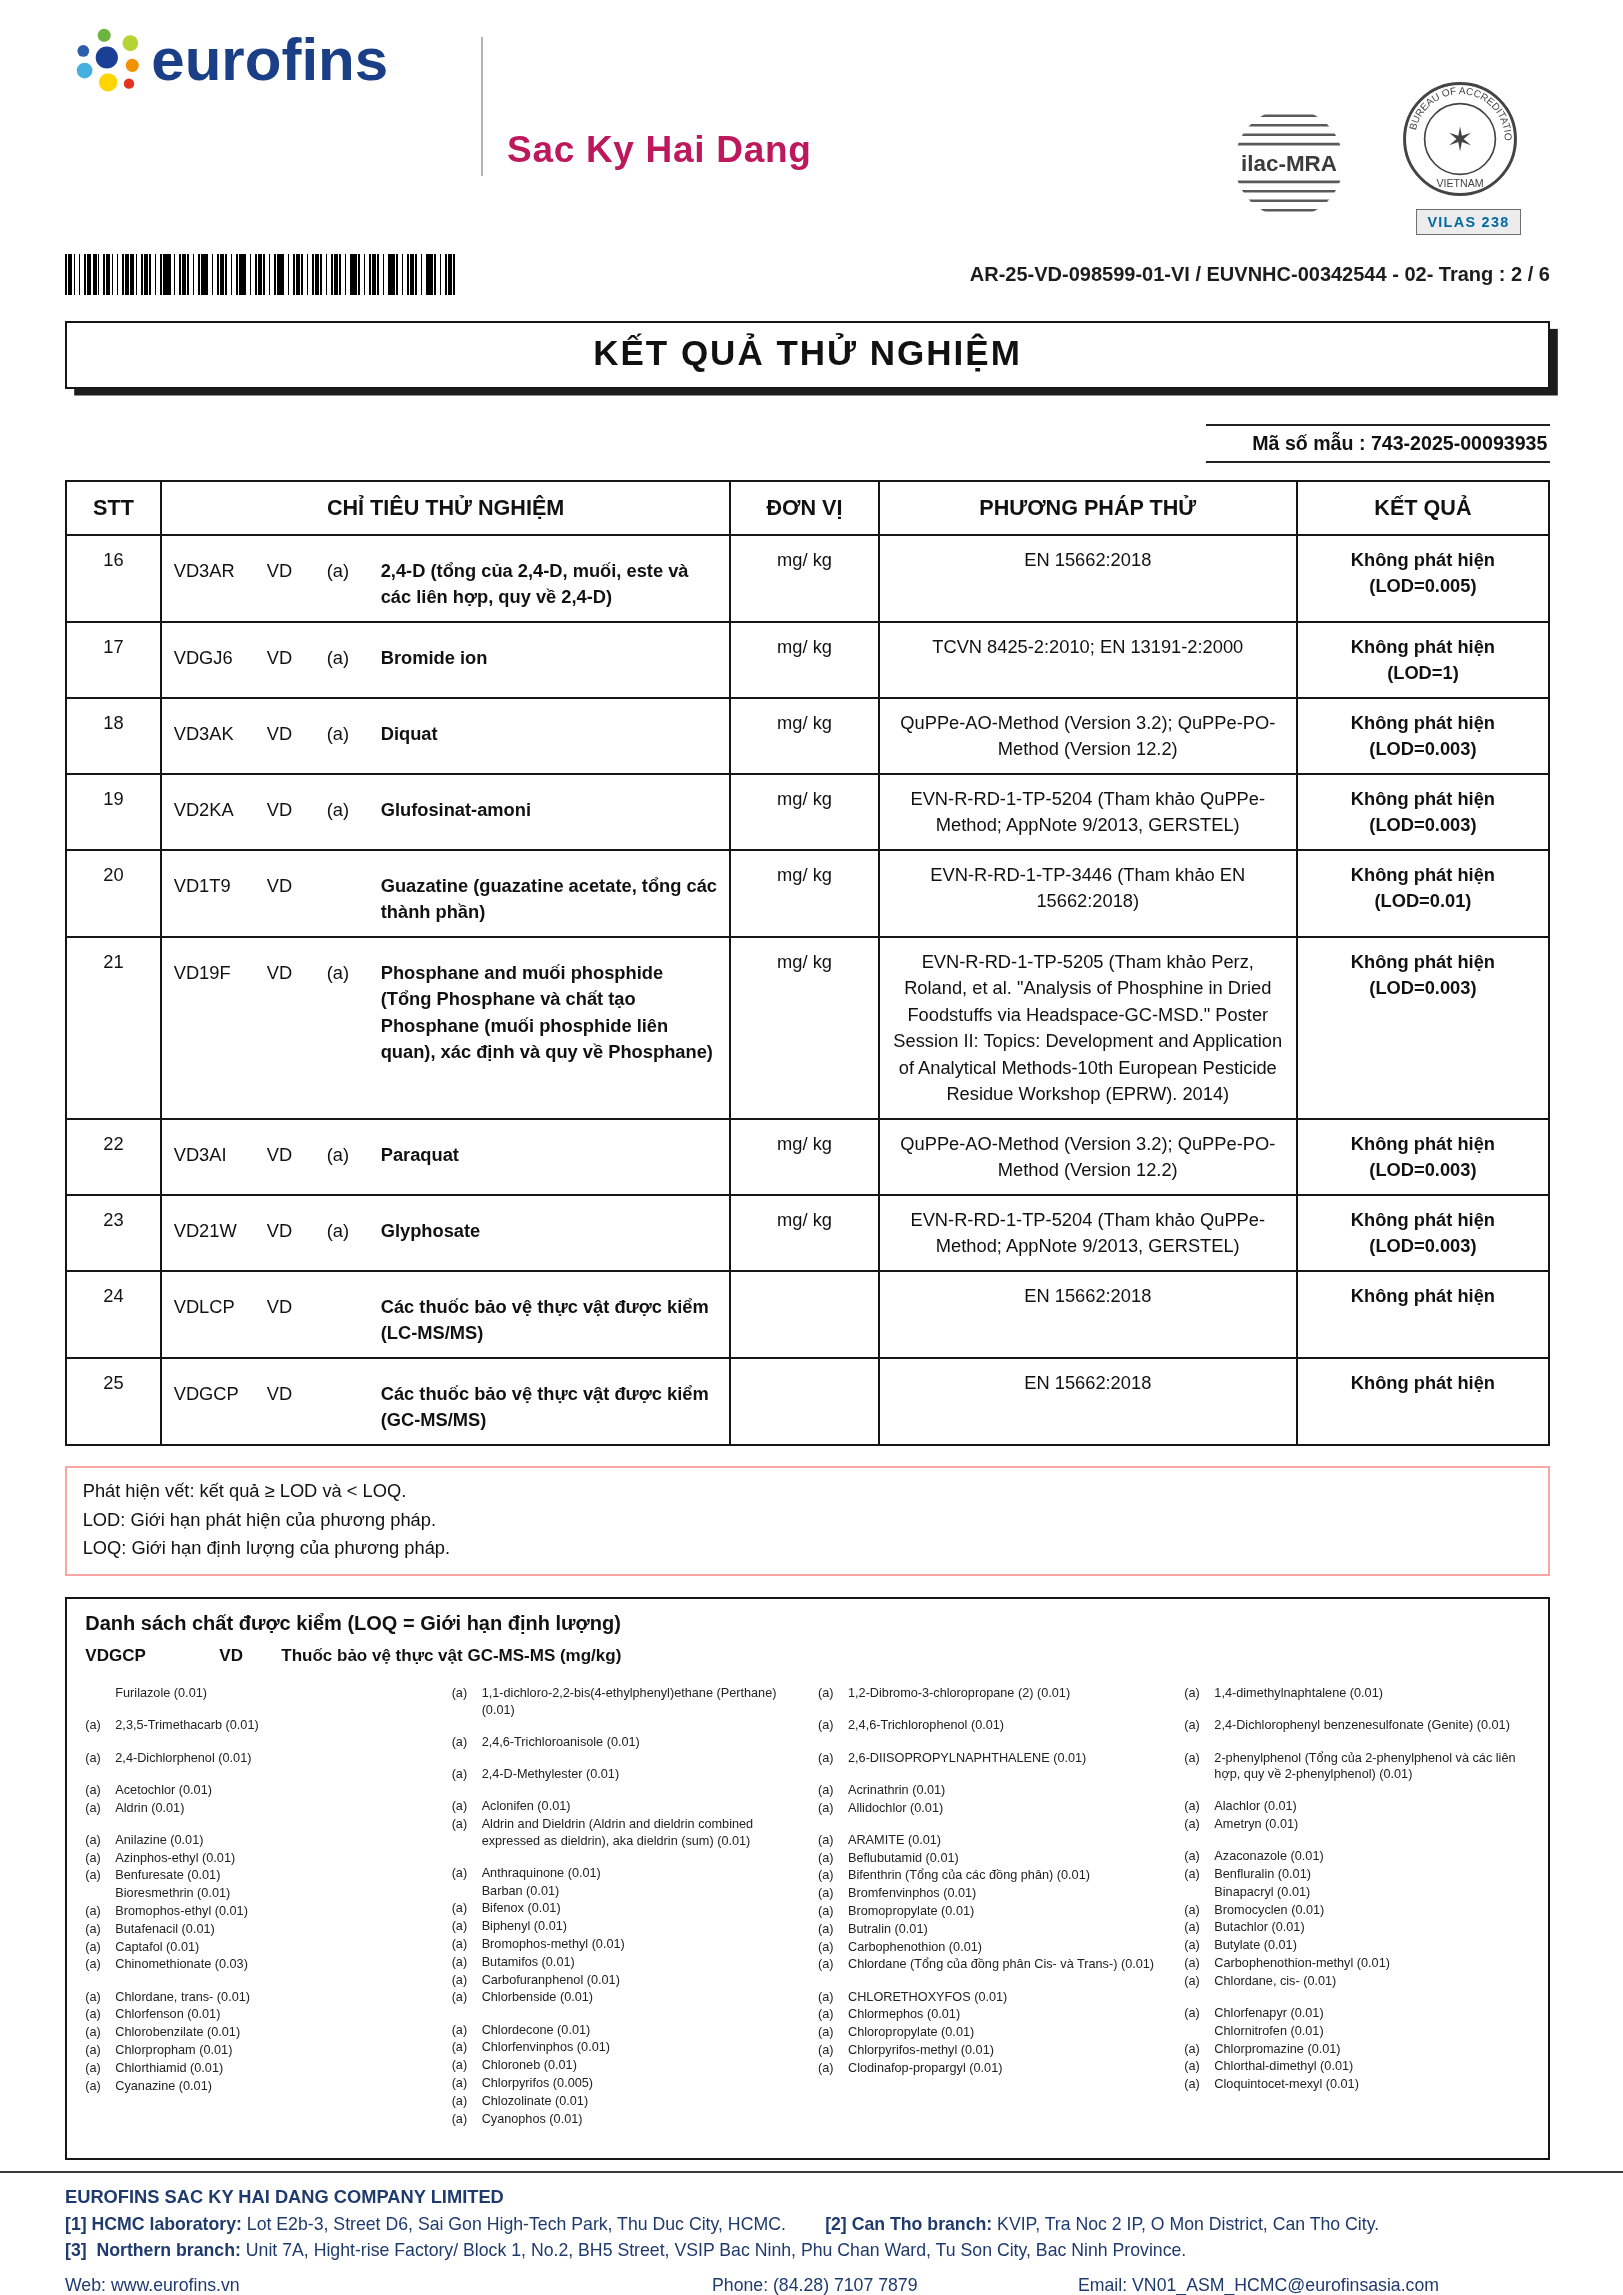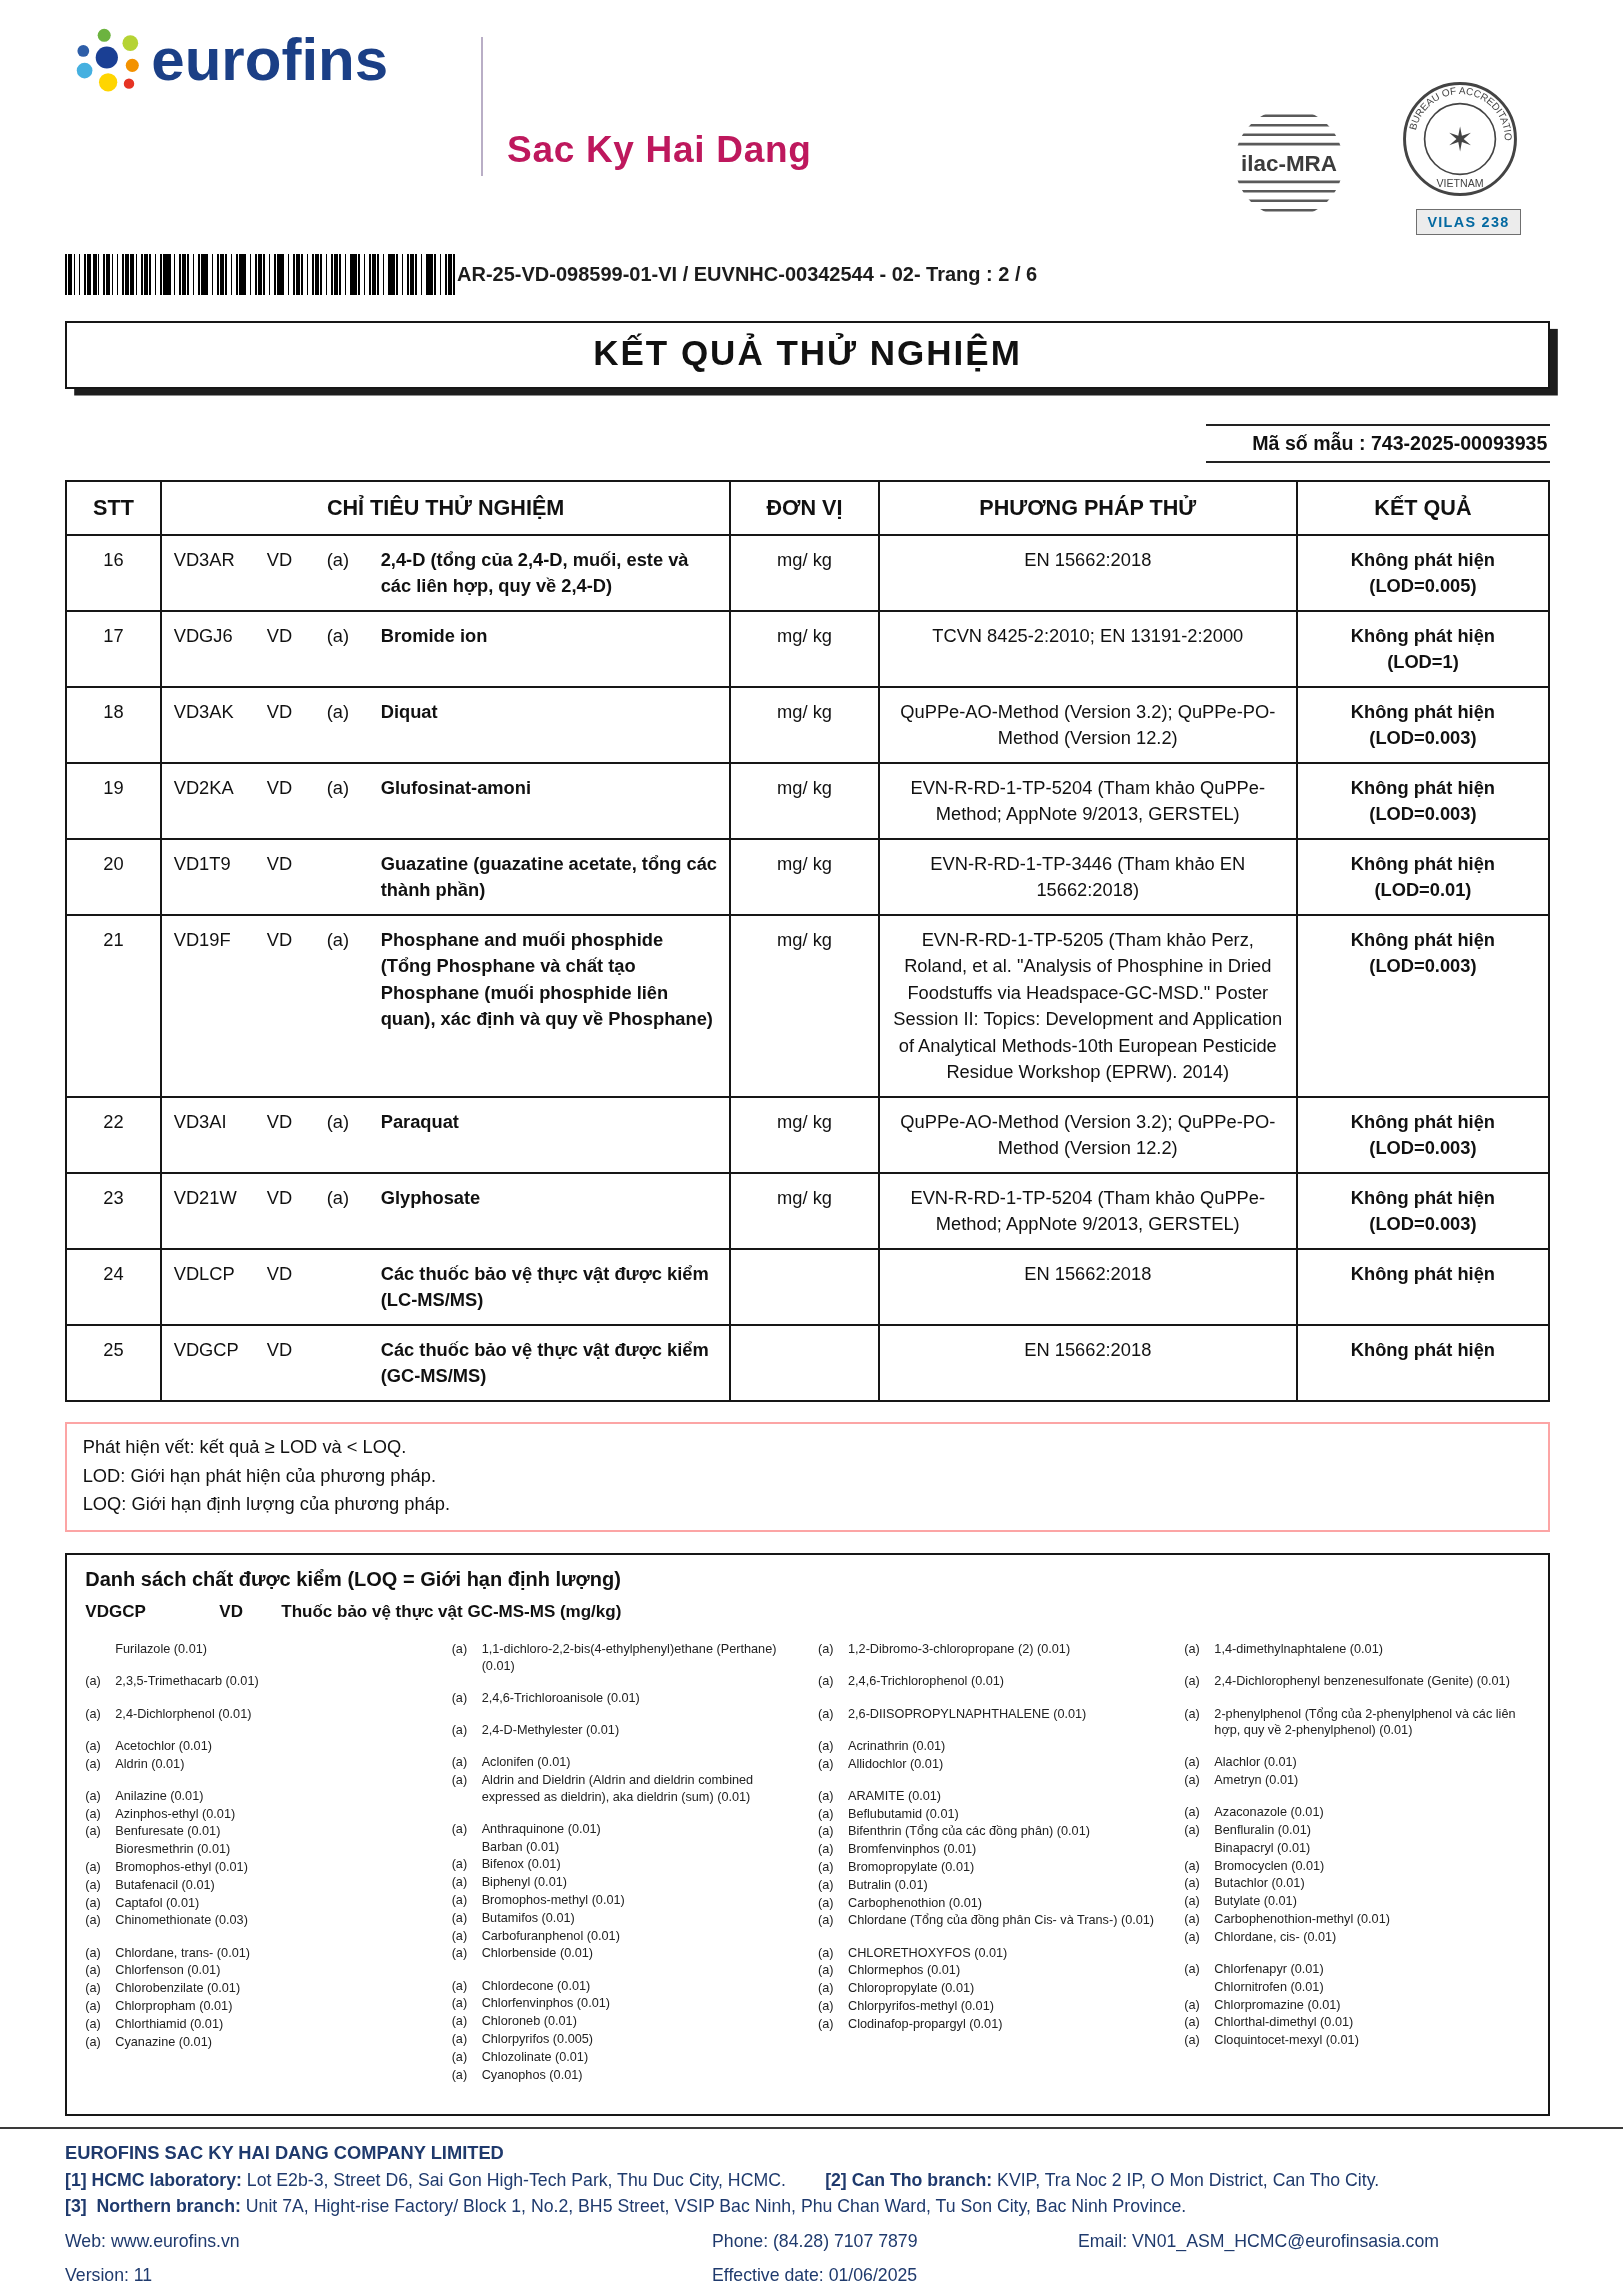--- a/index.html
+++ b/index.html
@@ -15,21 +15,21 @@
   .logo-svg { display:block; }
   .brand-divider { position:absolute; left:416px; top:19.6px; width:2px; height:139px; background:#b9aec6; }
   .sub-brand { position:absolute; left:442px; top:112px; font-size:37px; font-weight:bold; color:#be185d; letter-spacing:0.7px; }
   .badges { position:absolute; right:0; top:63px; width:320px; height:183px; }
   .badge-ilac { position:absolute; left:0; top:23.5px; }
   .badge-boa  { position:absolute; right:31px; top:0; }
   .vilas-box { position:absolute; right:29px; top:129px; border:1.3px solid #6f6f6f; background:#ececec;
                font-size:14.4px; font-weight:bold; color:#0369a1; padding:3.9px 10.5px; letter-spacing:1.3px; }
 
   
-  .code-row { display:flex; justify-content:flex-start; align-items:center; margin-top:6.5px; }
+  .code-row { display:flex; justify-content:space-between; align-items:center; margin-top:6.5px;gap:28px; }
   .barcode { width:392px; height:41px;
     background:
       repeating-linear-gradient(90deg,#000 0 2px,transparent 2px 3.3px,#000 3.3px 7.2px,transparent 7.2px 8.5px,#000 8.5px 9.8px,transparent 9.8px 13.7px,#000 13.7px 15px,transparent 15px 19px),
       repeating-linear-gradient(90deg,transparent 0 28px,#000 28px 32px,transparent 32px 37px);
   }
   .doc-ref { font-size:20px; font-weight:bold; color:#1c1c1c; }
 
   
   .title-box { margin-top:26px; border:2px solid #161616; box-shadow:8.5px 7.2px 0 -0.7px #1d1d1d;
                text-align:center; padding:10.5px 0 14.4px; font-size:35px; font-weight:bold; letter-spacing:2px; }
@@ -38,21 +38,21 @@
                  padding:5.2px 2.6px 6.5px 46px; font-weight:bold; font-size:19.6px; }
 
   
   .results { width:100%; border-collapse:collapse; table-layout:fixed; margin-top:17px; }
   .results th { border:2px solid #161616; font-size:21.6px; font-weight:bold; padding:13px 5.2px; text-align:center; }
   .results td { border:2px solid #161616; font-size:18.3px; padding:10.5px 11.8px; vertical-align:top; line-height:1.45; }
   .c-stt { text-align:center; }
   .c-unit { text-align:center;border-radius:11px; }
   .c-method { text-align:center; }
   .c-result { text-align:center; font-weight:bold; }
-  .name-flex { display:flex; align-items:flex-start; }
+  .name-flex { display:flex; align-items:flex-start;margin-top:11px; }
   .n-code { width:93px; flex:none; }
   .n-vd   { width:60px;  flex:none; }
   .n-mark { width:54px;  flex:none; }
   .n-text { flex:1; font-weight:bold; }
 
   
   .notes-box { border:2px solid #fca5a5; margin-top:19.6px; padding:9.2px 15.7px 11.8px; font-size:18.3px; line-height:1.55; }
 
   
   .substances-box { border:2px solid #161616; margin-top:21px; padding:13px 18.3px 15.7px; }

